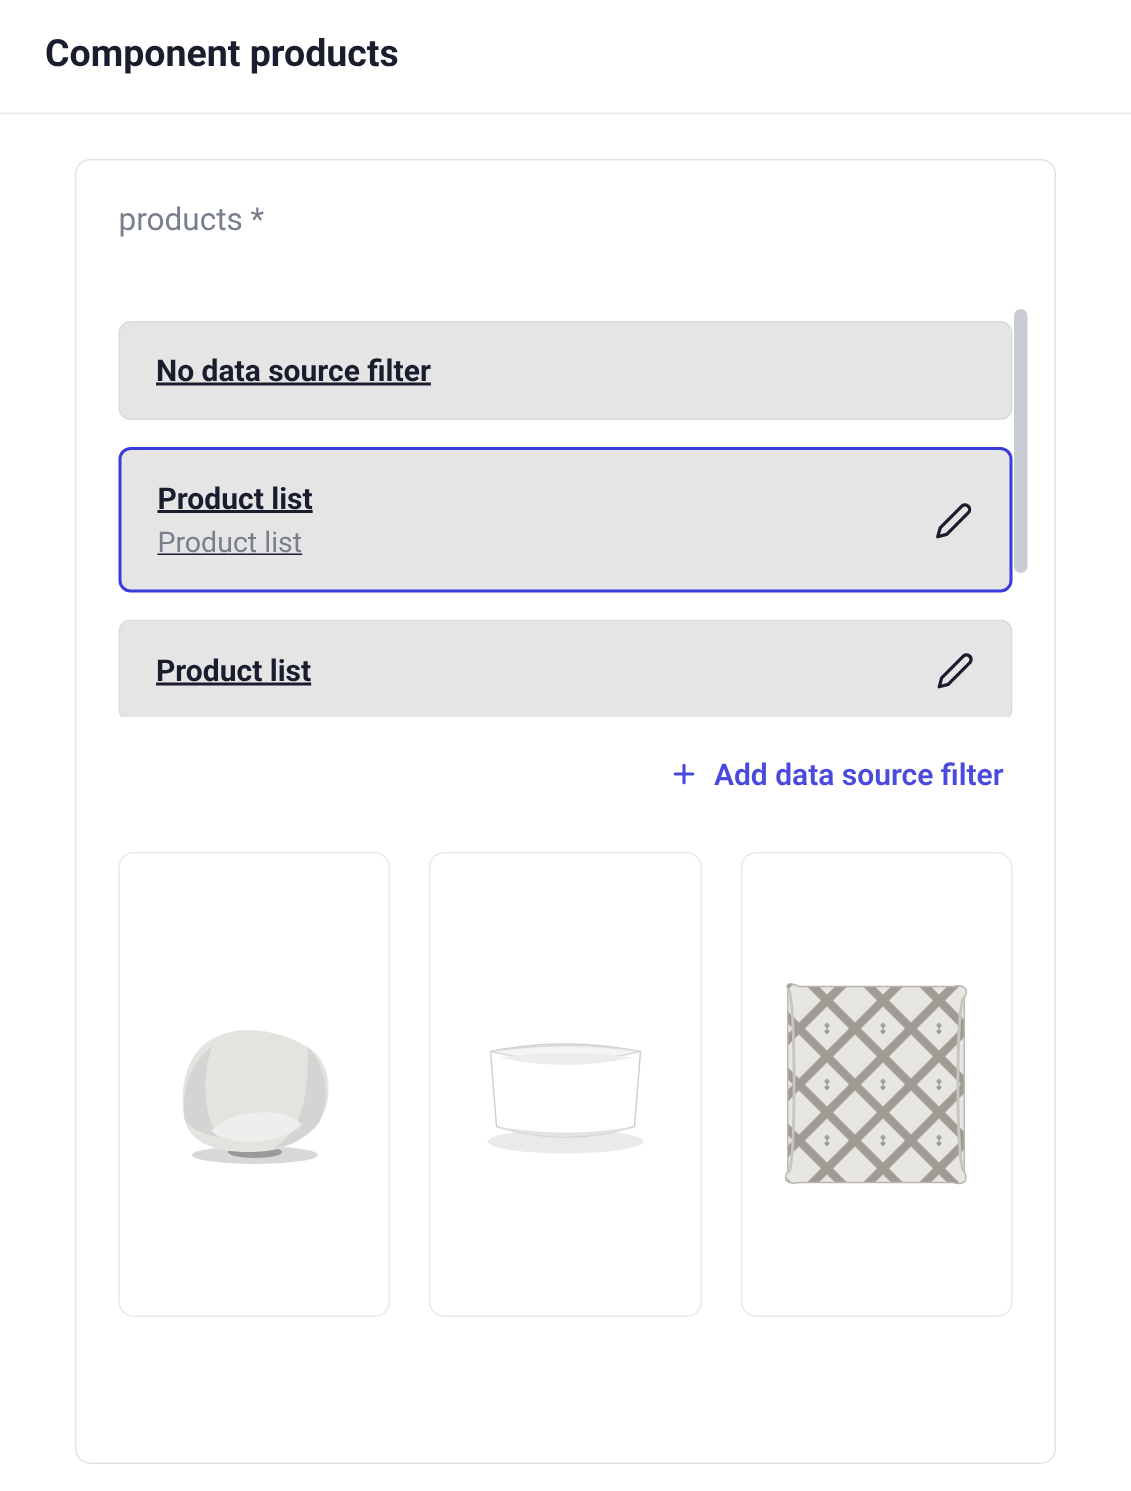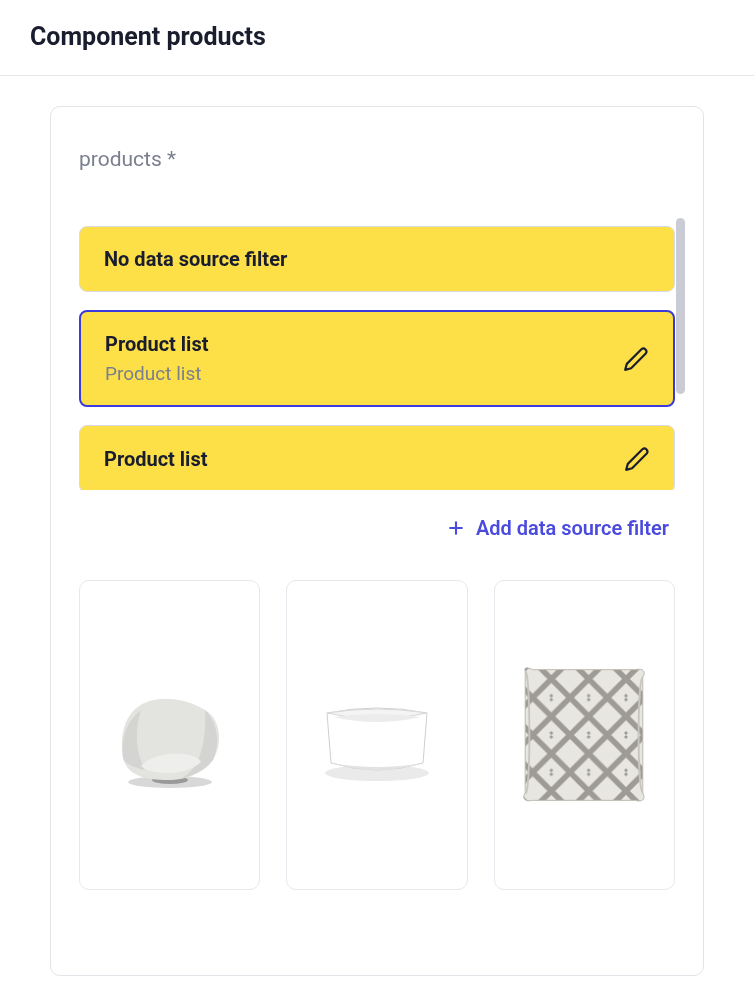--- a/index.html
+++ b/index.html
@@ -20,42 +20,43 @@
     font-weight: 700;
     color: #1a1d2e;
   }
   .outer {
     padding: 0 50px;
   }
   .panel {
     margin-top: 30px;
     border: 1px solid #e2e4ea;
     border-radius: 10px;
-    padding: 40px 28px 30px 28px;
+    padding: 28px 28px 30px 28px;
     position: relative;
     height: 870px;
   }
   .field-label {
     font-size: 21px;
     color: #7a7f8e;
     margin-bottom: 55px;
   }
   .options-wrap {
     position: relative;
   }
   .option-row {
     border: 1px solid #d9dbe2;
     border-radius: 8px;
     padding: 20px 24px;
     margin-bottom: 18px;
     display: flex;
     align-items: center;
     justify-content: space-between;
     cursor: pointer;
-    background: #fde047;
+    background: #e5e5e5;
+    text-decoration: underline;
   }
   .option-row.selected {
     border: 2px solid #3b3bdc;
   }
   .option-texts {
     display: flex;
     flex-direction: column;
     gap: 6px;
   }
   .option-title {

